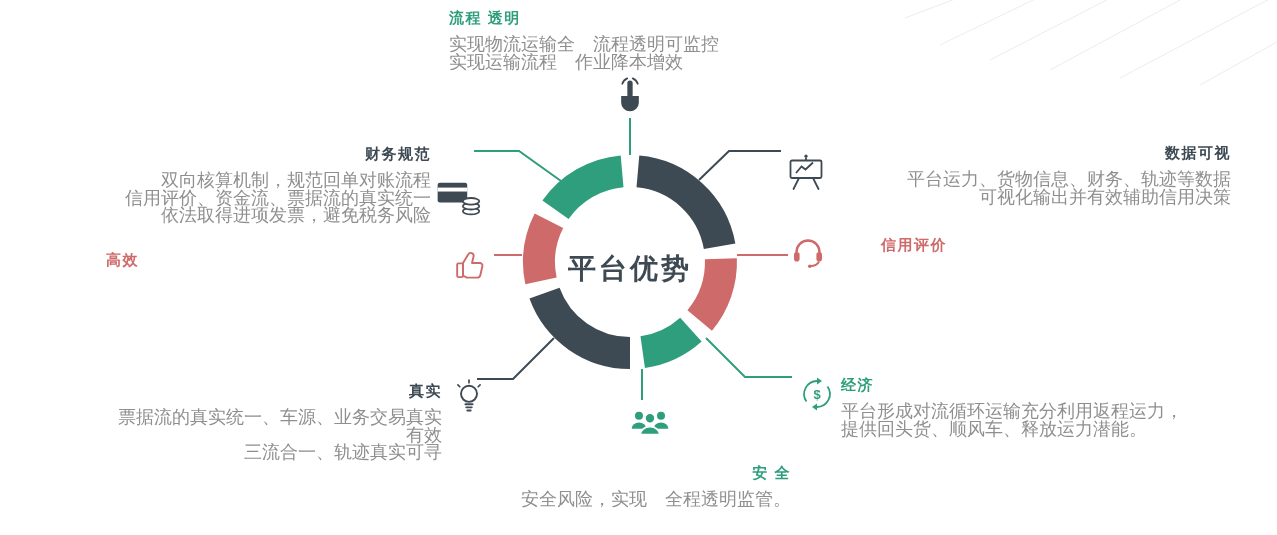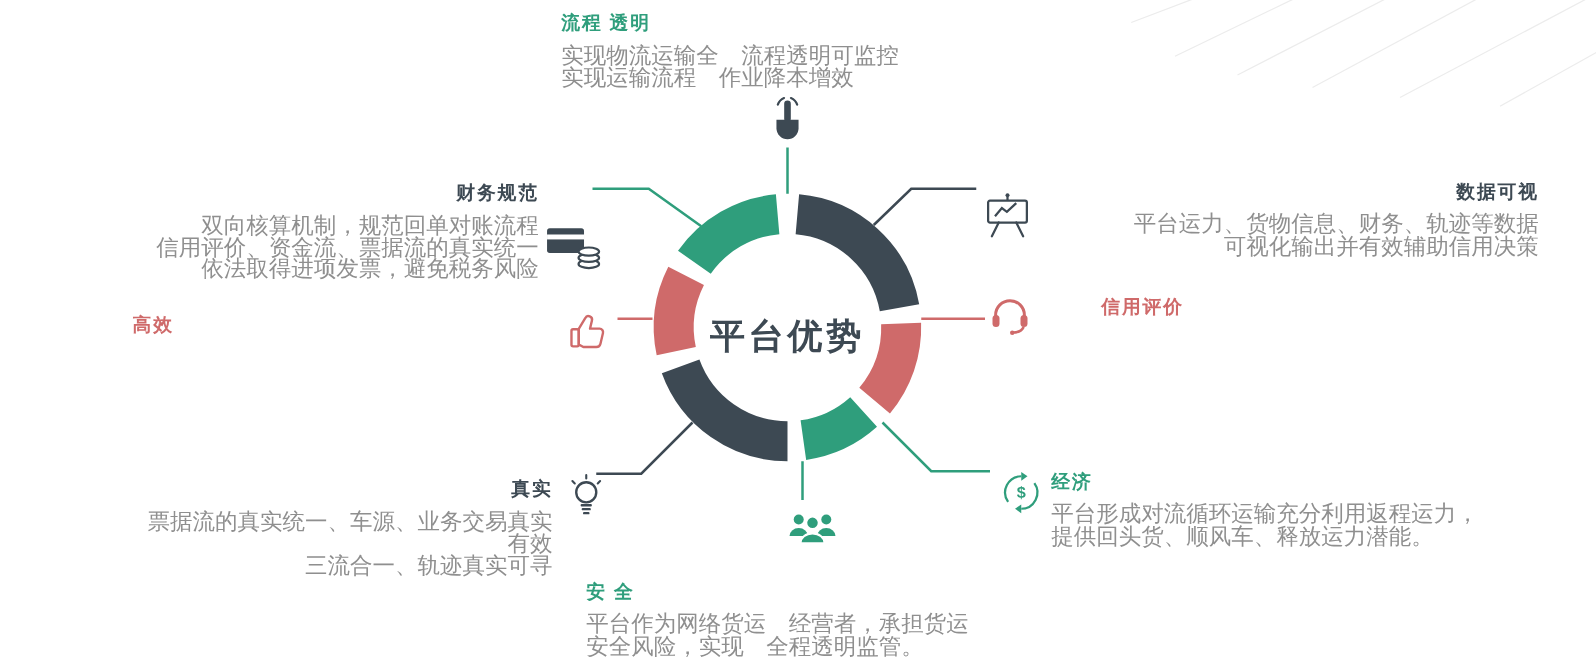--- a/index.html
+++ b/index.html
@@ -26,21 +26,21 @@
 
   .sec { position:absolute; }
   .sec-title { font-size:15px; font-weight:700; letter-spacing:1.5px; margin-bottom:8px; }
   .t-green { color:var(--green); } .t-dark { color:var(--dark); } .t-red { color:var(--red); }
   .sec-lines span { display:block; font-size:18px; line-height:17.5px; color:var(--gray); }
 
   .top-block       { left:449px;  top:9px;   width:362px; }
   .finance-block   { right:846px; top:145px; width:370px; text-align:right; }
   .efficient-block { right:781px; top:251px; width:390px; text-align:left; }
   .real-block      { right:835px; top:366px; width:340px; text-align:right;margin-top:16px; }
-  .safety-block    { left:469px;  top:464px; width:322px; text-align:left; }
+  .safety-block    { left:469px;  top:464px; width:322px; text-align:right; }
   .economy-block   { left:841px;  top:376px; width:400px; text-align:left; }
   .credit-block    { left:841px;  top:236px; width:420px; text-align:left;margin-left:40px; }
   .data-block      { left:841px;  top:144px; width:390px; text-align:right; }
 
   .icon { position:absolute; }
   .hand    { left:612px; top:76px;  width:36px; height:42px; }
   .card    { left:436px; top:178px; width:46px; height:40px; }
   .thumb   { left:454px; top:249px; width:36px; height:34px; }
   .bulb    { left:452px; top:378px; width:34px; height:38px; }
   .people  { left:629px; top:404px; width:42px; height:38px; }
@@ -120,21 +120,20 @@
     <div class="sec-title t-dark">真实</div>
     <div class="sec-lines">
       <span>票据流的真实统一、车源、业务交易真实有效</span>
       <span>三流合一、轨迹真实可寻</span>
     </div>
   </div>
 
   <div class="sec safety-block">
     <div class="sec-title t-green">安 全</div>
     <div class="sec-lines">
-      <span>平台作为网络货运　经营者，承担货运</span>
       <span>安全风险，实现　全程透明监管。</span>
     </div>
   </div>
 
   <div class="sec economy-block">
     <div class="sec-title t-green">经济</div>
     <div class="sec-lines">
       <span>平台形成对流循环运输充分利用返程运力，</span>
       <span>提供回头货、顺风车、释放运力潜能。</span>
     </div>

